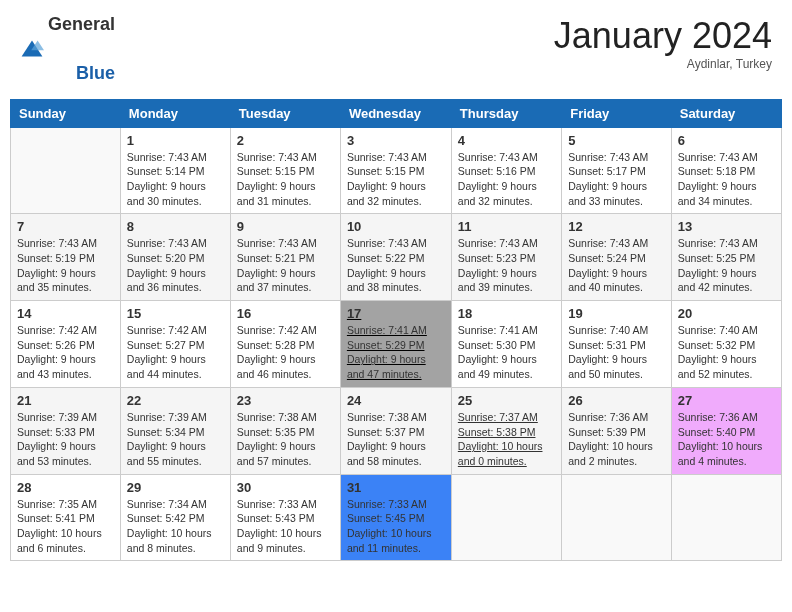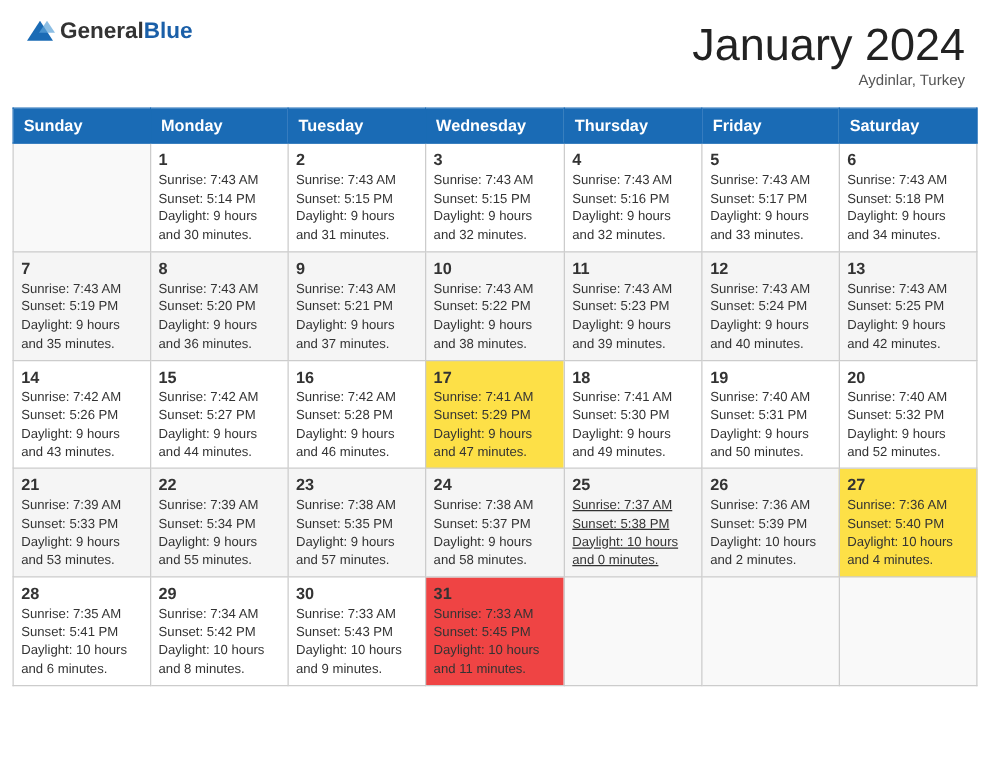--- a/index.html
+++ b/index.html
@@ -17,33 +17,34 @@
       margin-bottom: 10px;
       padding: 5px 10px;
     }
     .logo {
       display: flex;
       align-items: center;
       gap: 4px;
     }
     .logo-text {
       display: flex;
-      flex-direction: row;
+      flex-direction: column;
       line-height: 1.1;
       text-align: right;
     }
     .logo-general {
       font-size: 18px;
       font-weight: bold;
       color: #333;
     }
     .logo-blue {
       font-size: 18px;
       font-weight: bold;
       color: #1a5fa8;
+      margin-top: 29px;
     }
     .logo-icon {
       width: 24px;
       height: 20px;
     }
     .title-section {
       text-align: right;
     }
     .month-title {
       font-size: 36px;
@@ -236,21 +237,21 @@
 Daylight: 9 hours
 and 44 minutes.</div>
         </td>
         <td style="background: rgb(255, 255, 255);">
           <span class="day-number">16</span>
           <div class="day-info" style="white-space: pre-line;">Sunrise: 7:42 AM
 Sunset: 5:28 PM
 Daylight: 9 hours
 and 46 minutes.</div>
         </td>
-        <td style="background: #fde047;">
+        <td style="background: #a3a3a3; text-decoration: underline;">
           <span class="day-number">17</span>
           <div class="day-info" style="white-space: pre-line;">Sunrise: 7:41 AM
 Sunset: 5:29 PM
 Daylight: 9 hours
 and 47 minutes.</div>
         </td>
         <td style="background: rgb(255, 255, 255);">
           <span class="day-number">18</span>
           <div class="day-info" style="white-space: pre-line;">Sunrise: 7:41 AM
 Sunset: 5:30 PM
@@ -308,21 +309,21 @@
 Daylight: 10 hours
 and 0 minutes.</div>
         </td>
         <td style="background: rgb(245, 245, 245);">
           <span class="day-number">26</span>
           <div class="day-info" style="white-space: pre-line;">Sunrise: 7:36 AM
 Sunset: 5:39 PM
 Daylight: 10 hours
 and 2 minutes.</div>
         </td>
-        <td style="background: #fde047;">
+        <td style="background: #f0abfc;">
           <span class="day-number">27</span>
           <div class="day-info" style="white-space: pre-line;">Sunrise: 7:36 AM
 Sunset: 5:40 PM
 Daylight: 10 hours
 and 4 minutes.</div>
         </td>
       </tr>
       <tr style="background: rgb(255, 255, 255);">
         <td style="background: rgb(255, 255, 255);">
           <span class="day-number">28</span>
@@ -338,21 +339,21 @@
 Daylight: 10 hours
 and 8 minutes.</div>
         </td>
         <td style="background: rgb(255, 255, 255);">
           <span class="day-number">30</span>
           <div class="day-info" style="white-space: pre-line;">Sunrise: 7:33 AM
 Sunset: 5:43 PM
 Daylight: 10 hours
 and 9 minutes.</div>
         </td>
-        <td style="background: #ef4444;">
+        <td style="background: #3b82f6;">
           <span class="day-number">31</span>
           <div class="day-info" style="white-space: pre-line;">Sunrise: 7:33 AM
 Sunset: 5:45 PM
 Daylight: 10 hours
 and 11 minutes.</div>
         </td>
         <td class="empty" style="background: rgb(249, 249, 249);"></td>
         <td class="empty" style="background: rgb(249, 249, 249);"></td>
         <td class="empty" style="background: rgb(249, 249, 249);"></td>
       </tr>

